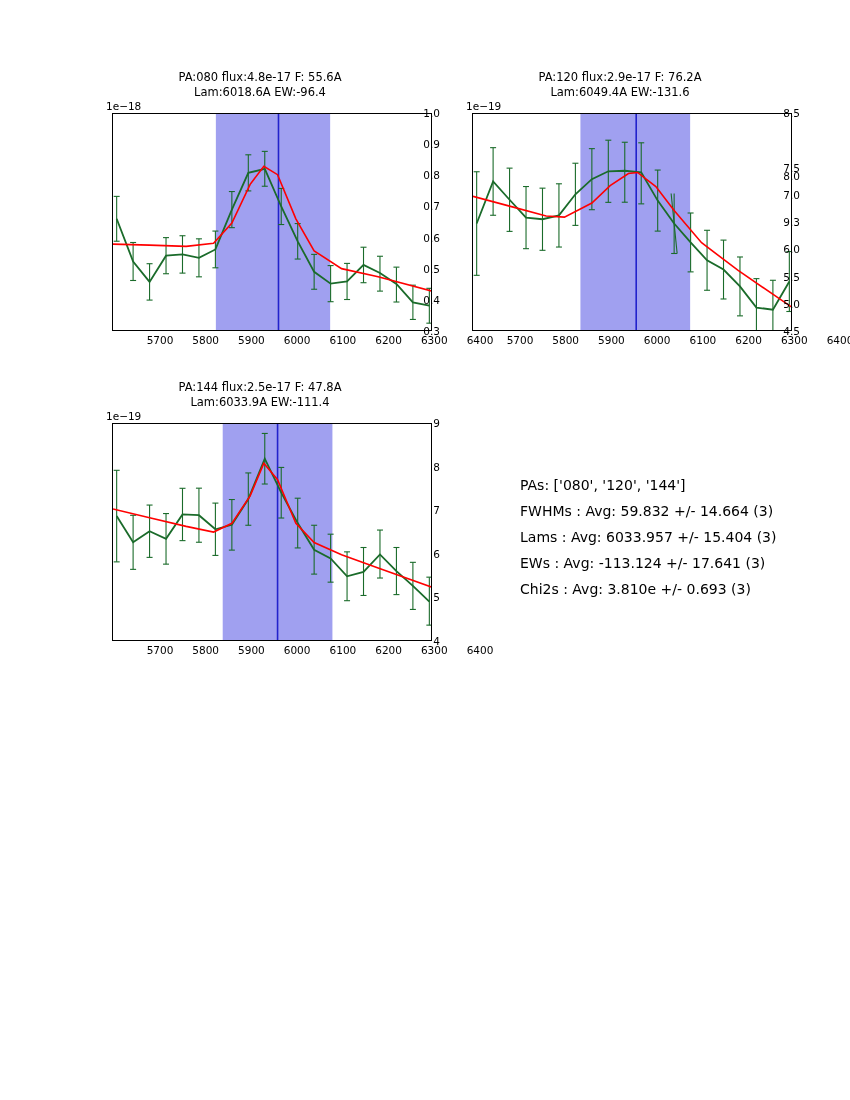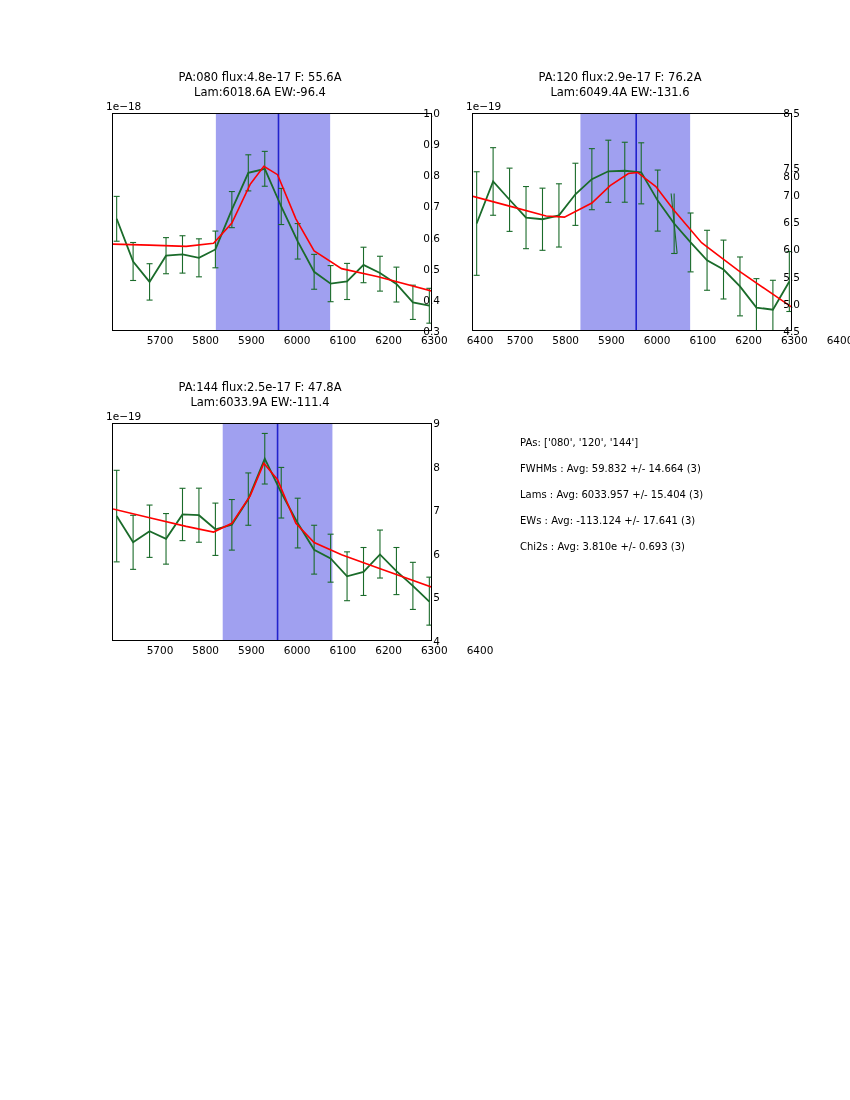--- a/index.html
+++ b/index.html
@@ -58,24 +58,25 @@
     top: 0;
     text-align: center;
     font-size: 10.5px;
     color: #000000;
     transform: translateX(-50%);
     white-space: nowrap;
     margin-left: 48px;
   }
   .summary {
     position: absolute;
-    font-size: 10px;
+    font-size: 14px;
     color: #000000;
     line-height: 26px;
     white-space: nowrap;
+    margin-top: 42px;
   }
   .summary div {
     margin: 0;
     padding: 0;
   }
   svg { display: block; }
 </style>
 </head>
 <body>
 
@@ -254,21 +255,21 @@
         </g>
         <polyline fill="none" stroke="#1a6b2a" stroke-width="1.8" points="3.66,109.54 20.11,67.46 36.57,85.76 53.03,103.60 69.49,105.24 85.94,101.42 102.40,80.30 118.86,65.17 135.31,57.28 151.77,56.73 168.23,58.33 184.69,86.59 201.14,109.51 217.60,128.44 234.06,146.28 250.51,155.55 266.97,172.42 283.43,193.54 299.89,195.72 316.34,167.52"></polyline>
         <polyline fill="none" stroke="#ff0000" stroke-width="1.6" points="0.00,82.34 36.57,92.14 73.14,102.07 91.43,103.16 118.86,89.00 137.14,71.56 155.43,59.58 164.57,58.49 182.86,72.62 201.14,96.58 228.57,128.68 265.14,156.47 320.00,193.99"></polyline>
       </svg>
     </div>
 
     <div class="ytick" style="top:43px; width:28px;">8.5</div>
     <div class="ytick" style="top:70.3px; width:28px;margin-top:36px;">8.0</div>
     <div class="ytick" style="top:97.5px; width:28px;">7.5</div>
     <div class="ytick" style="top:124.8px; width:28px;">7.0</div>
-    <div class="ytick" style="top:152px; width:28px;">6.5</div>
+    <div class="ytick" style="top:152px; width:28px;">9.3</div>
     <div class="ytick" style="top:179.3px; width:28px;">6.0</div>
     <div class="ytick" style="top:206.5px; width:28px;">5.5</div>
     <div class="ytick" style="top:233.8px; width:28px;">5.0</div>
     <div class="ytick" style="top:261px; width:28px;">4.5</div>
 
     <div class="xtick" style="left:32px; top:264px;">5700</div>
     <div class="xtick" style="left:77.7px; top:264px;">5800</div>
     <div class="xtick" style="left:123.4px; top:264px;">5900</div>
     <div class="xtick" style="left:169.1px; top:264px;">6000</div>
     <div class="xtick" style="left:214.9px; top:264px;">6100</div>

